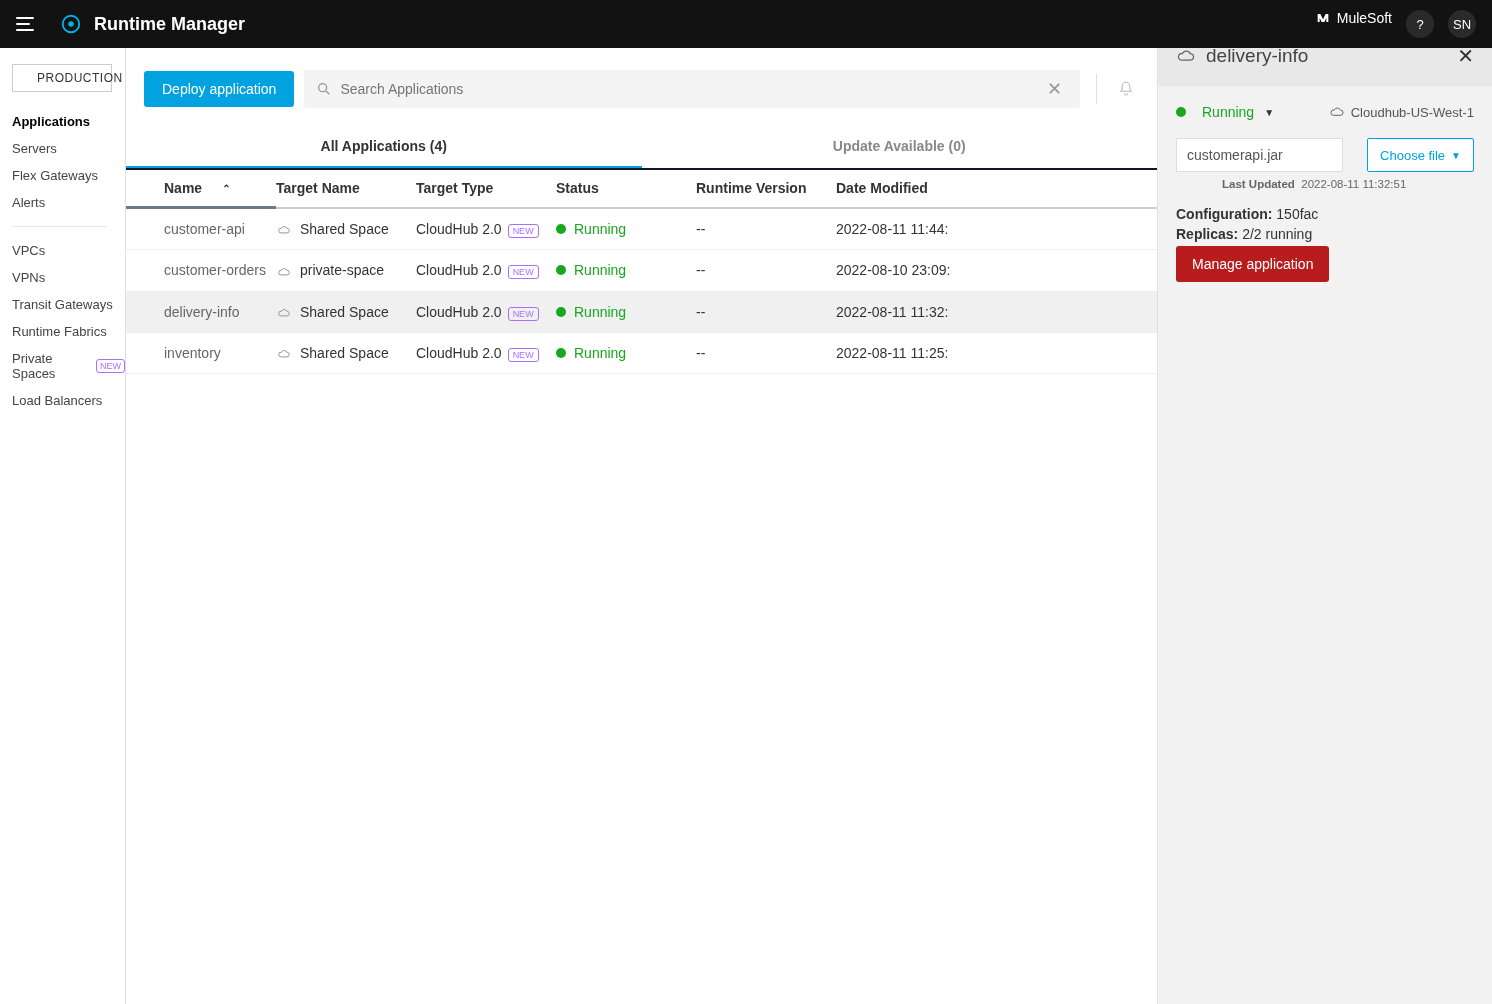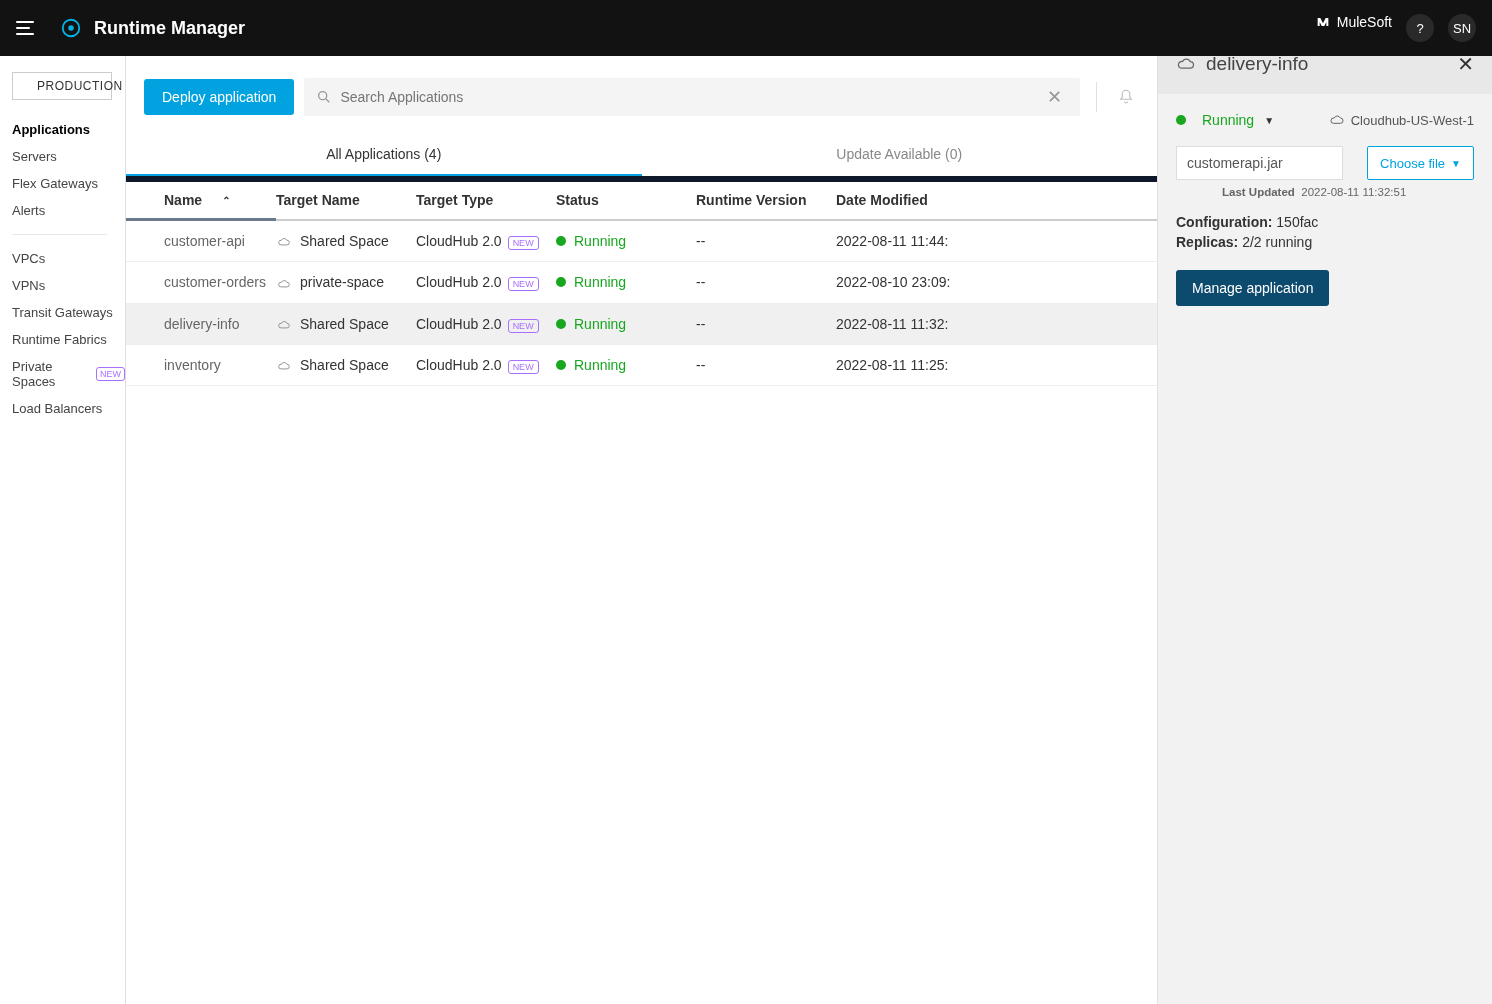--- a/index.html
+++ b/index.html
@@ -1,19 +1,19 @@
 <!DOCTYPE html>
 <html><head>
 <meta charset="utf-8">
 <style>
 * { box-sizing: border-box; margin: 0; padding: 0; }
 body { font-family: -apple-system, BlinkMacSystemFont, "Segoe UI", Helvetica, Arial, sans-serif; font-size: 14px; color: #333; background: #fff; }
 
 
-.header { background: #121212; height: 56px; display: flex; align-items: center; padding: 0 16px; color: #fff; }
+.header { background: #121212; height: 48px; display: flex; align-items: center; padding: 0 16px; color: #fff; }
 .hamburger { width: 24px; height: 24px; display: flex; flex-direction: column; justify-content: center; gap: 4px; cursor: pointer; margin-right: 20px; }
 .hamburger span { display: block; height: 2px; background: #fff; border-radius: 1px; }
 .hamburger span:nth-child(1) { width: 18px; }
 .hamburger span:nth-child(2) { width: 14px; }
 .hamburger span:nth-child(3) { width: 18px; }
 .logo-circle { width: 22px; height: 22px; margin-right: 12px; }
 .app-title { font-size: 18px; font-weight: 600; }
 .header-right { margin-left: auto; display: flex; align-items: flex-start; gap: 14px; }
 .brand { display: flex; align-items: center; gap: 6px; font-size: 14px; }
 .circle-btn { width: 28px; height: 28px; border-radius: 50%; background: #2a2a2a; display: flex; align-items: center; justify-content: center; font-size: 13px; cursor: pointer; color:#fff; }
@@ -33,21 +33,21 @@
 .content { flex: 1; padding: 22px 0 0 0; overflow: hidden; position: relative;}
 .toolbar { display: flex; align-items: center; gap: 10px; padding: 0 18px 0 18px; }
 .deploy-btn { background: #00a2df; color: #fff; border: none; padding: 10px 18px; font-size: 14px; border-radius: 3px; cursor: pointer; }
 .search-wrap { flex: 1; background: #f4f4f4; display: flex; align-items: center; padding: 0 12px; height: 38px; border-radius: 2px; position:relative;}
 .search-wrap input { flex: 1; border: none; background: transparent; font-size: 14px; outline: none; padding-left:8px; color:#555;}
 .search-x { color:#999; font-size:18px; cursor:pointer; padding:0 6px;}
 .vert-div { width:1px; height:30px; background:#e0e0e0; margin:0 6px;}
 .bell { color:#bbb; font-size:16px; cursor:pointer; padding:0 4px;}
 
 
-.tabs { display: flex; margin-top: 18px; border-bottom: 6px solid #0f172a; }
+.tabs { display: flex; margin-top: 18px; border-bottom: 2px solid #0f172a; font-weight: bold; }
 .tab { flex: 1; text-align: center; padding: 12px 0; font-size: 14px; cursor: pointer; color: #888; }
 .tab.active { color: #333; border-bottom: 2px solid #00a2df; }
 
 
 .table { width: 100%; }
 .thead { display: flex; border-bottom: 2px solid #ccc; padding: 10px 0; font-weight: 700; font-size: 14px; }
 .cell-name { width: 150px; padding-left: 38px; }
 .cell-target { width: 140px; }
 .cell-type { width: 140px; }
 .cell-status { width: 140px; }
@@ -74,21 +74,21 @@
 .panel-status-left { display:flex; align-items:center; gap:8px; }
 .caret-down { font-size:10px; margin-left:2px;}
 .panel-loc { display:flex; align-items:center; gap:6px; color:#555; font-size:13px;}
 .file-row { display:flex; gap:24px; margin-bottom:6px;}
 .file-box { flex:1; background:#fff; border:1px solid #ddd; padding:8px 10px; font-size:14px; color:#555;}
 .choose-btn { border:1px solid #00a2df; color:#00a2df; background:#fff; padding:8px 12px; font-size:13px; cursor:pointer; display:flex; align-items:center; gap:4px; border-radius:2px;}
 .meta-line { font-size:11.5px; color:#666; margin-bottom:16px; }
 .meta-line .label { font-weight:700;margin-left:46px; }
 .kv { font-size:14px; margin-bottom:4px; }
 .kv .k { font-weight:700; }
-.manage-btn { background:#0c4a6e; color:#fff; border:none; padding:10px 16px; font-size:14px; border-radius:3px; margin-top:16px; cursor:pointer;}
+.manage-btn { background:#b91c1c; color:#fff; border:none; padding:10px 16px; font-size:14px; border-radius:3px; cursor:pointer;}
 svg { display:block; }
 </style>
 </head>
 <body>
 
 <div class="header">
   <div class="hamburger">
     <span></span>
       <span></span>
       <span></span>

